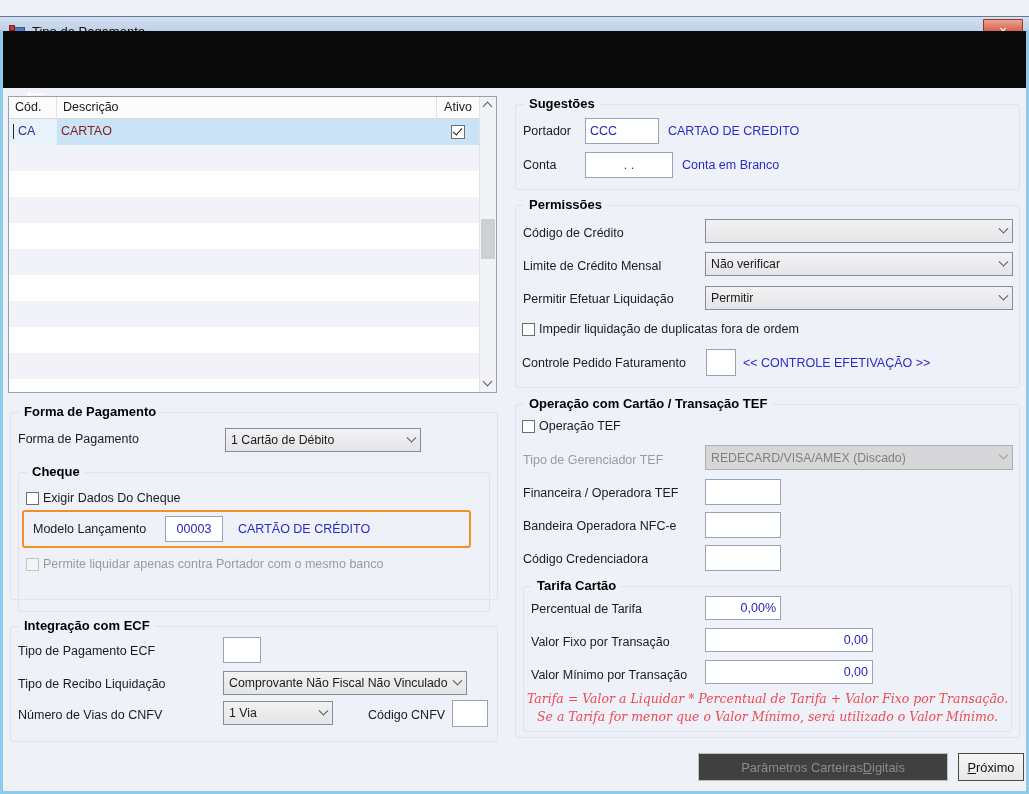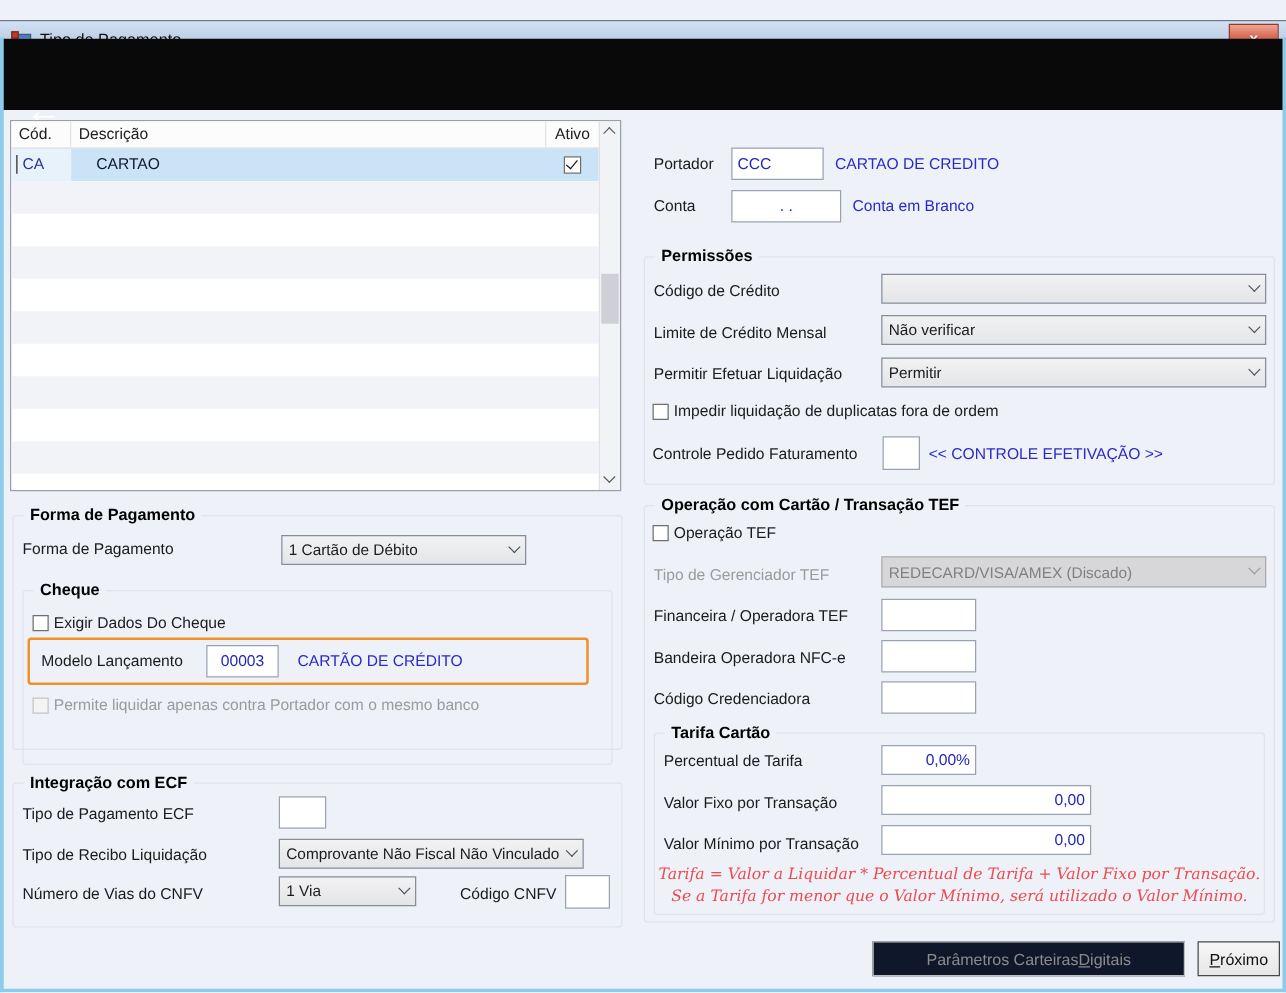--- a/index.html
+++ b/index.html
@@ -40,21 +40,21 @@
   .gh-cod { width:48px; }
   .gh-desc { width:380px; }
   .gh-ativo { width:42px; text-align:center; padding-left:0; border-right:none; }
   .grid-row { position:absolute; left:0; right:17px; height:26px; }
   .grid-row.selected { background:#cbe3f7; }
   .grid-row.alt { background:#f2f3f9; }
   .cell-cod { position:absolute; left:0; top:0; width:48px; height:26px; background:#e8f2fb;
     color:#28348f; line-height:25px; padding-left:9px; }
   .edit-caret { position:absolute; left:4px; top:5px; width:1px; height:15px; background:#2a2a2a; }
   .cell-desc { position:absolute; left:48px; top:0; width:380px; height:26px;
-    color:#0f172a; line-height:25px; padding-left:20px; }
+    color:#7f1d1d; line-height:25px; padding-left:4px; }
   .cell-ativo { position:absolute; left:428px; top:0; width:42px; height:26px;
     display:flex; align-items:center; justify-content:center; }
 
   
   .vscroll { position:absolute; top:0; right:0; bottom:0; width:17px; background:#f2f3f7; border-left:1px solid #e2e2e6; }
   .scroll-arrow { position:absolute; left:0; width:16px; height:17px; cursor:pointer; }
   .scroll-arrow span { position:absolute; left:4px; width:7px; height:7px; }
   .arrow-up { top:0; } .arrow-up span { top:6px; border-left:1.6px solid #5a5a5a; border-top:1.6px solid #5a5a5a; transform:rotate(45deg); }
   .arrow-down { bottom:0; } .arrow-down span { top:3px; border-right:1.6px solid #5a5a5a; border-bottom:1.6px solid #5a5a5a; transform:rotate(45deg); }
   .scroll-thumb { position:absolute; left:1px; top:122px; width:14px; height:40px; background:#cfd0d6; cursor:grab; }
@@ -89,21 +89,21 @@
   .cb.big { width:14px; height:14px; }
   .cb.disabled { background:#f4f4f4; border-color:#c4c4c4; cursor:default; }
 
   .hl-orange { position:absolute; border:2px solid #ee9128; border-radius:3px; }
 
   .note { position:absolute; width:489px; text-align:center; color:#ef4a50;
     font-family:"DejaVu Serif","Liberation Serif",serif; font-style:italic; font-size:12.5px; }
 
   .btn { position:absolute; display:flex; align-items:center; justify-content:center;
     font-size:12.8px; cursor:pointer; }
-  .btn.disabled { background:#0f172a; border:1px solid #bfbfbf; color:#8b8b8b; cursor:default; }
+  .btn.disabled { background:#404040; border:1px solid #bfbfbf; color:#8b8b8b; cursor:default; }
   .btn.normal { background:linear-gradient(#f6f6f6,#e7e7e7); border:1px solid #4a4a4a; color:#111; }
   .u { text-decoration:underline; }
 </style>
 </head>
 <body>
 
 <div id="window">
 
   <div class="titlebar">
     <div class="app-icon">
@@ -188,20 +188,23 @@
     <span class="chev"></span>
   </div>
   <div class="lbl" style="left:18px; top:708px;">Número de Vias do CNFV</div>
   <div class="combo" style="left:223px; top:701px; width:110px; height:24px;">
     <span class="val">1 Via</span>
     <span class="chev"></span>
   </div>
   <div class="lbl" style="left:368px; top:708px;">Código CNFV</div>
   <input class="inp" style="left: 452px; top: 700px; width: 36px; height: 27px;" value="">
 
+  <div class="grp" style="left:515px; top:104px; width:505px; height:86px;">
+    <div class="grp-title">Sugestões</div>
+  </div>
   <div class="lbl" style="left:523px; top:124px;">Portador</div>
   <input class="inp" style="left: 585px; top: 118px; width: 74px; height: 26px;" value="CCC">
   <div class="lbl blue" style="left:668px; top:124px;">CARTAO DE CREDITO</div>
   <div class="lbl" style="left:523px; top:158px;">Conta</div>
   <input class="inp center" style="left: 585px; top: 152px; width: 88px; height: 26px;" value=". .">
   <div class="lbl blue" style="left:682px; top:158px;">Conta em Branco</div>
 
   <div class="grp" style="left:515px; top:205px; width:505px; height:183px;">
     <div class="grp-title">Permissões</div>
   </div>

